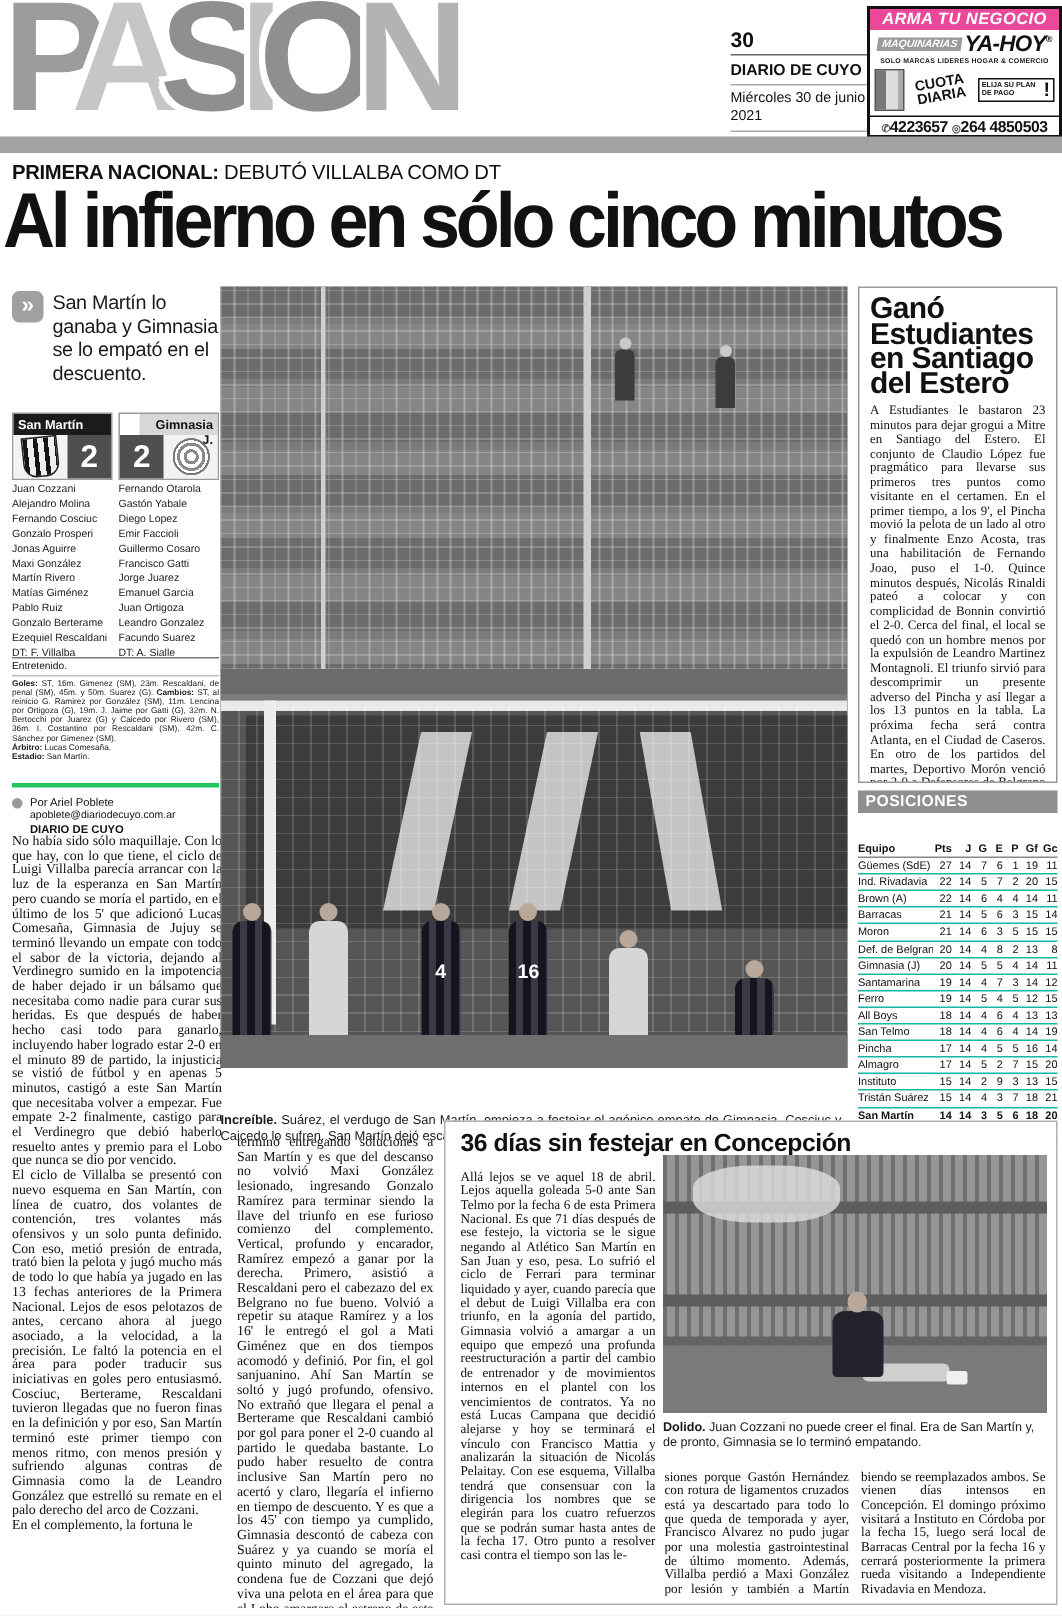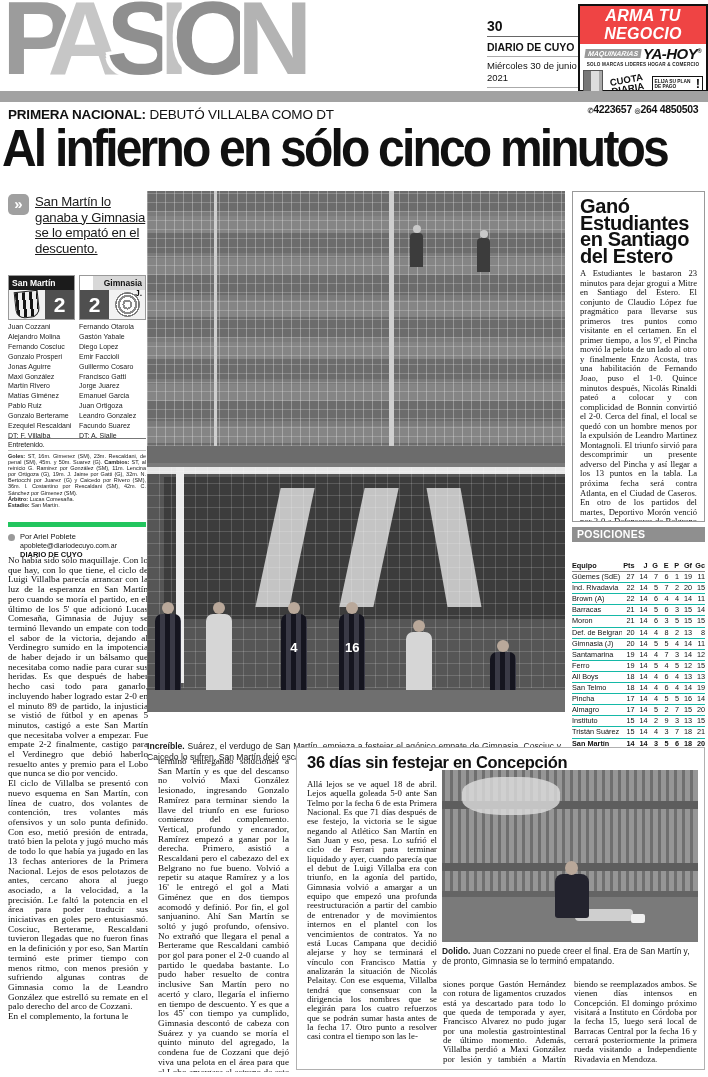--- a/index.html
+++ b/index.html
@@ -18,21 +18,21 @@
   .logo span:nth-of-type(5){color:#8f8f8f;}
   .logo span:nth-of-type(6){color:#b3b3b3;}
   .mast-info{left:487px;top:20px;width:118px;font-size:9.5px;line-height:12px;}
   .mast-info .pg{font-size:14px;font-weight:bold;border-bottom:1px solid #666;padding-bottom:4px;margin-bottom:4px;}
   .mast-info .paper{font-weight:bold;font-size:10.5px;border-bottom:1px solid #aaa;padding-bottom:3px;margin-bottom:3px;}
   .mast-info .date{border-bottom:1px solid #aaa;padding-bottom:3px;margin-bottom:3px;}
   .grayband{left:0;top:91px;width:708px;height:11px;background:#a2a2a2;}
 
   
   .ad{left:578px;top:4px;width:126px;height:84px;border:2px solid #111;background:#fff;font-weight:bold;}
-  .ad-head{background:#ef4444;color:#fff;text-align:center;font-style:italic;font-size:16px;padding:1px 0;letter-spacing:.3px;}
+  .ad-head{background:#ec4899;color:#fff;text-align:center;font-style:italic;font-size:11px;padding:1px 0;letter-spacing:.3px;}
   .ad-brandrow{display:flex;align-items:center;justify-content:center;gap:2px;margin-top:1px;}
   .ad-maq{background:#9a9a9a;color:#fff;font-style:italic;font-size:7px;padding:1px 3px;transform:skewX(-8deg);}
   .ad-yahoy{font-style:italic;font-size:15px;letter-spacing:-.5px;}
   .ad-tag{font-size:4.6px;text-align:center;letter-spacing:.2px;color:#222;}
   .ad-mid{display:flex;align-items:center;justify-content:space-between;padding:2px 3px;height:30px;}
   .ad-appl{width:26px;height:26px;background:linear-gradient(90deg,#777 0 7px,#ddd 7px 15px,#aaa 15px 26px);border:1px solid #555;}
   .ad-cuota{transform:rotate(-10deg);font-size:9.5px;line-height:9px;text-align:center;}
   .ad-plan{border:1.5px solid #111;font-size:4.8px;line-height:5.2px;padding:2px;display:flex;align-items:center;gap:1px;}
   .ad-plan b{font-size:13px;}
   .ad-phones{border-top:1.5px solid #111;font-size:10.5px;text-align:center;padding-top:1px;letter-spacing:-.3px;}
@@ -41,21 +41,21 @@
   
   .kicker{left:8px;top:107px;font-size:13.5px;letter-spacing:-.2px;}
   .kicker b{font-weight:bold;}
   .headline{left:2px;top:118px;width:706px;font-size:48px;font-weight:bold;letter-spacing:-2.8px;
             line-height:56px;transform:scaleY(1.08);transform-origin:left top;white-space:nowrap;}
 
   
   .lede{left:8px;top:194px;width:138px;display:flex;gap:6px;}
   .lede-chip{width:21px;height:21px;min-width:21px;background:#a0a0a0;border-radius:5px;color:#fff;
              font-size:15px;line-height:20px;text-align:center;font-weight:bold;}
-  .lede-text{font-size:13.2px;line-height:15.5px;letter-spacing:-.2px;color:#1a1a1a;text-decoration:underline;}
+  .lede-text{font-size:13.2px;line-height:15.5px;letter-spacing:-.2px;color:#1a1a1a;}
 
   .sb{left:8px;top:275px;width:138px;display:flex;gap:4px;}
   .sb-card{width:67px;border:1px solid #999;}
   .sb-head{font-size:8.5px;font-weight:bold;padding:2px 3px;height:10px;}
   .sb-head.home{background:#1b1b1b;color:#fff;}
   .sb-head.away{background:#d8d8d8;color:#111;text-align:right;margin-left:13px;}
   .sb-body{display:flex;height:29px;background:#f2f2f2;}
   .sb-score{width:29px;background:#4f4f4f;color:#fff;font-weight:bold;font-size:21px;
             display:flex;align-items:center;justify-content:center;}
   .sb-logo-wrap{flex:1;display:flex;align-items:center;justify-content:center;}
@@ -64,21 +64,21 @@
   .logo-gj{width:25px;height:25px;border-radius:50%;
            background:radial-gradient(circle,#fff 0 3px,#8a8a8a 3px 5px,#fff 5px 7.5px,#8a8a8a 7.5px 9.5px,#fff 9.5px 11px,#777 11px 12.5px,#fff 12.5px);}
 
   .lists{left:8px;top:322px;width:138px;display:flex;gap:4px;}
   .plist{width:67px;font-size:7px;line-height:9.9px;color:#222;}
   .plist div{white-space:nowrap;overflow:hidden;}
   .rating{left:8px;top:438px;width:138px;font-size:6.8px;padding-top:2px;
           border-top:1px solid #777;border-bottom:0;}
   .facts{left:8px;top:450px;width:138px;font-size:5.5px;line-height:6.1px;text-align:justify;
          border-top:1px solid #bbb;padding-top:2px;color:#1a1a1a;}
-  .byline{left:8px;top:522px;width:138px;display:flex;gap:5px;border-top:5px solid #22c55e;padding-top:5px;}
+  .byline{left:8px;top:522px;width:138px;display:flex;gap:5px;border-top:3px solid #22c55e;padding-top:5px;}
   .byline-dot{width:7px;height:7px;min-width:7px;border-radius:50%;background:#9a9a9a;margin-top:2px;}
   .byline-txt{font-size:7.5px;line-height:9px;}
   .byline-txt .em{font-size:7px;}
   .serif{font-family:"Liberation Serif",serif;text-align:justify;}
   .bodycol{font-size:9.2px;line-height:9.7px;color:#0d0d0d;overflow:hidden;}
   .bodycol p{margin:0;}
   .col1{left:8px;top:556px;width:140px;height:516px;}
   .col2{left:158px;top:757px;width:131px;height:315px;}
 
   

